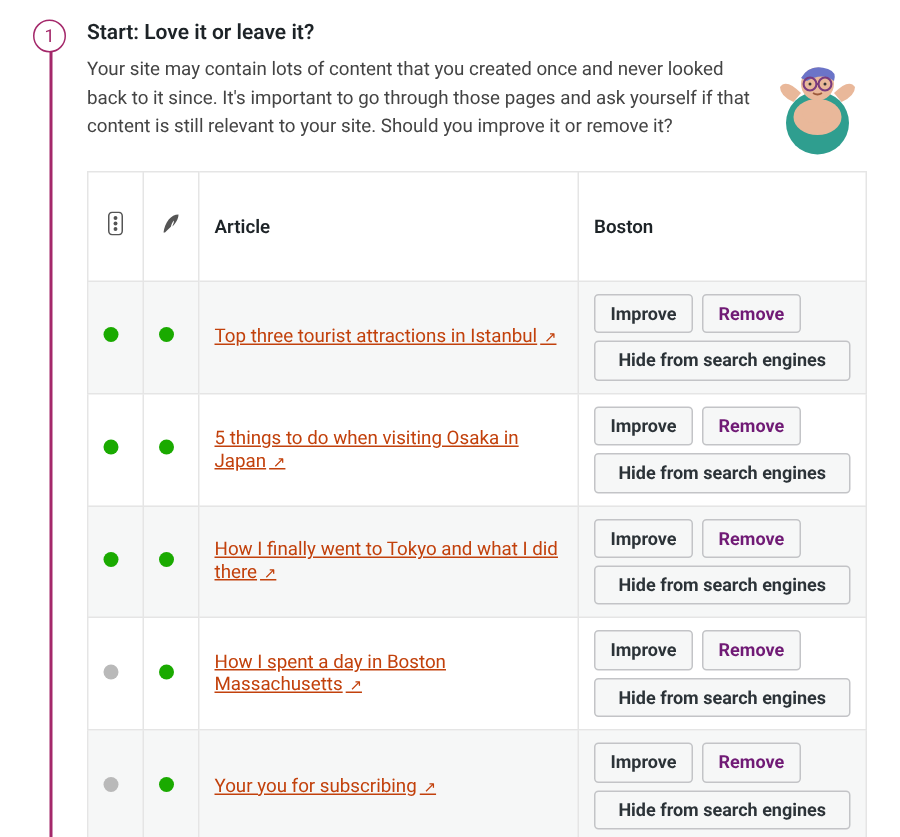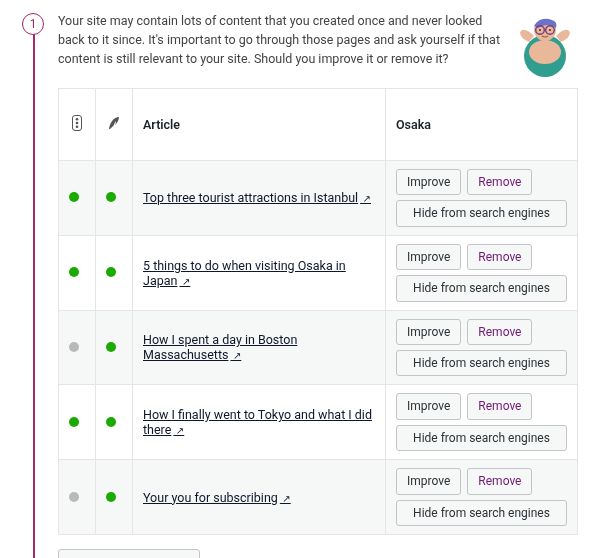--- a/index.html
+++ b/index.html
@@ -48,38 +48,39 @@
     border:1px solid #e5e5e5;
     padding:8px 10px;
     text-align:left;
     vertical-align:middle;
   }
   table.grid thead th { background:#fff; font-weight:600; color:#1d2327; padding:26px 10px;}
   table.grid tbody tr:nth-child(odd) td { background:#f6f7f7; }
   table.grid tbody tr:nth-child(even) td { background:#ffffff; }
   th.ind-col, td.ind-col { width:28px; text-align:center; padding-left:6px; padding-right:6px;}
   th.action-col, td.action-col { width:192px; }
-  a.article-link { color:#0f172a; text-decoration: underline; }
+  a.article-link { color:#c2410c; text-decoration: underline; }
   .ext-icon { font-size:10px; margin-left:2px; }
   .dot { width:10px; height:10px; border-radius:50%; display:inline-block; }
   .dot-green { background:#1aaa00; }
   .dot-grey  { background:#b9b9b9; }
 
   .btn {
     display:inline-flex; align-items:center; justify-content:center;
     padding: 5px 10px;
     font-size:12px;
     line-height:1.2;
     border:1px solid #c3c4c7;
     background:#f6f7f7;
     color:#2c3338;
     border-radius:3px;
     cursor:pointer;
     margin:0;
     font-family:inherit;
+    font-weight:bold;
   }
   .btn.remove { color:#701a75; }
   .action-row1 { display:flex; gap:6px; margin-bottom:5px; }
   .action-row2 { display:flex; }
   .action-row2 .btn { width:100%; }
 
   .th-icon {
     display:inline-flex; width:16px; height:16px; align-items:center; justify-content:center;
   }
   .finish-btn {
@@ -95,20 +96,21 @@
   }
 </style>
 </head>
 <body>
 
 <div class="wrap">
   <div class="step-circle">1</div>
   <div class="step-line"></div>
 
   <div class="content">
+    <h3 class="title">Start: Love it or leave it?</h3>
 
     <div class="intro-row">
       <div class="intro-text">Your site may contain lots of content that you created once and never looked back to it since. It's important to go through those pages and ask yourself if that content is still relevant to your site. Should you improve it or remove it?</div>
       <div class="mascot">
         <svg viewBox="0 0 66 66" width="66" height="66">
           <circle cx="33" cy="44" r="21" fill="#2f9e8f"></circle>
           <ellipse cx="33" cy="40" rx="16" ry="12" fill="#e9b89a"></ellipse>
           <rect x="23" y="30" width="20" height="14" rx="7" fill="#e9b89a"></rect>
           <path d="M44 24 Q54 14 58 20 Q58 26 49 30 Z" fill="#e9b89a"></path>
           <path d="M22 24 Q12 14 8 20 Q8 26 17 30 Z" fill="#e9b89a"></path>
@@ -138,21 +140,21 @@
             </span>
           </th>
           <th class="ind-col">
             <span class="th-icon">
               <svg width="14" height="16" viewBox="0 0 14 16">
                 <path d="M12 2 C7 2 3 7 2 14 L3 14 C5 12 6 11 7 10 C7 9 8 7 9 6 C9 8 8 9 8 10 C10 8 12 5 12 2 Z" fill="#555"></path>
               </svg>
             </span>
           </th>
           <th>Article</th>
-          <th class="action-col">Osaka</th>
+          <th class="action-col">Boston</th>
         </tr>
       </thead>
       <tbody id="rows-body">
           <tr>
             <td class="ind-col"><span class="dot dot-green"></span></td>
             <td class="ind-col"><span class="dot dot-green"></span></td>
             <td><a href="#" class="article-link"><span>Top three tourist attractions in Istanbul</span><span class="ext-icon"> ↗</span></a></td>
             <td class="action-col">
               <div class="action-row1">
                 <button class="btn">Improve</button>
@@ -171,37 +173,37 @@
               <div class="action-row1">
                 <button class="btn">Improve</button>
                 <button class="btn remove">Remove</button>
               </div>
               <div class="action-row2">
                 <button class="btn">Hide from search engines</button>
               </div>
             </td>
           </tr>
           <tr>
+            <td class="ind-col"><span class="dot dot-green"></span></td>
+            <td class="ind-col"><span class="dot dot-green"></span></td>
+            <td><a href="#" class="article-link"><span>How I finally went to Tokyo and what I did there</span><span class="ext-icon"> ↗</span></a></td>
+            <td class="action-col">
+              <div class="action-row1">
+                <button class="btn">Improve</button>
+                <button class="btn remove">Remove</button>
+              </div>
+              <div class="action-row2">
+                <button class="btn">Hide from search engines</button>
+              </div>
+            </td>
+          </tr>
+          <tr>
             <td class="ind-col"><span class="dot dot-grey"></span></td>
             <td class="ind-col"><span class="dot dot-green"></span></td>
             <td><a href="#" class="article-link"><span>How I spent a day in Boston Massachusetts</span><span class="ext-icon"> ↗</span></a></td>
-            <td class="action-col">
-              <div class="action-row1">
-                <button class="btn">Improve</button>
-                <button class="btn remove">Remove</button>
-              </div>
-              <div class="action-row2">
-                <button class="btn">Hide from search engines</button>
-              </div>
-            </td>
-          </tr>
-          <tr>
-            <td class="ind-col"><span class="dot dot-green"></span></td>
-            <td class="ind-col"><span class="dot dot-green"></span></td>
-            <td><a href="#" class="article-link"><span>How I finally went to Tokyo and what I did there</span><span class="ext-icon"> ↗</span></a></td>
             <td class="action-col">
               <div class="action-row1">
                 <button class="btn">Improve</button>
                 <button class="btn remove">Remove</button>
               </div>
               <div class="action-row2">
                 <button class="btn">Hide from search engines</button>
               </div>
             </td>
           </tr>

